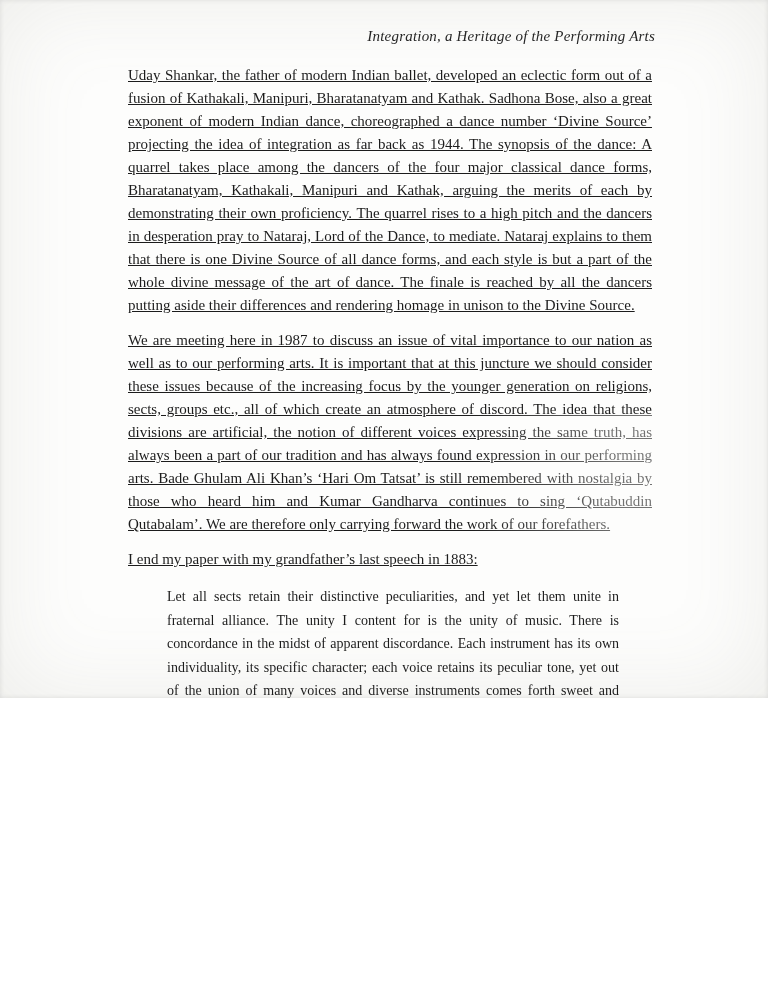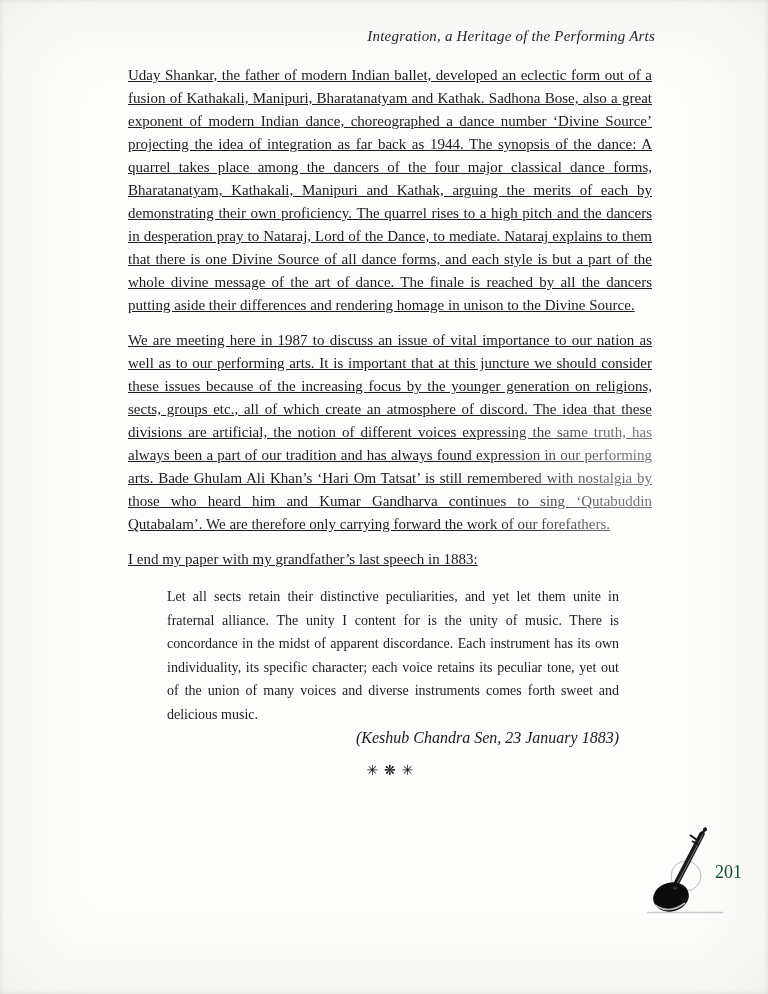--- a/index.html
+++ b/index.html
@@ -1,20 +1,20 @@
 <!DOCTYPE html>
 <html><head>
 <meta charset="utf-8">
 <style>
   html, body { margin: 0; padding: 0; background: #ffffff; }
 
   .page {
     position: relative;
     width: 768px;
-    height: 994px;
+    height: 698px;
     background: #fdfdfc;
     box-shadow: inset 0 0 90px rgba(125, 120, 110, 0.12),
                 inset 0 0 5px rgba(140, 140, 140, 0.22);
     font-family: "Liberation Serif", serif;
     color: #1c1c1c;
     overflow: hidden;
   }
 
   .running-head {
     position: absolute;

